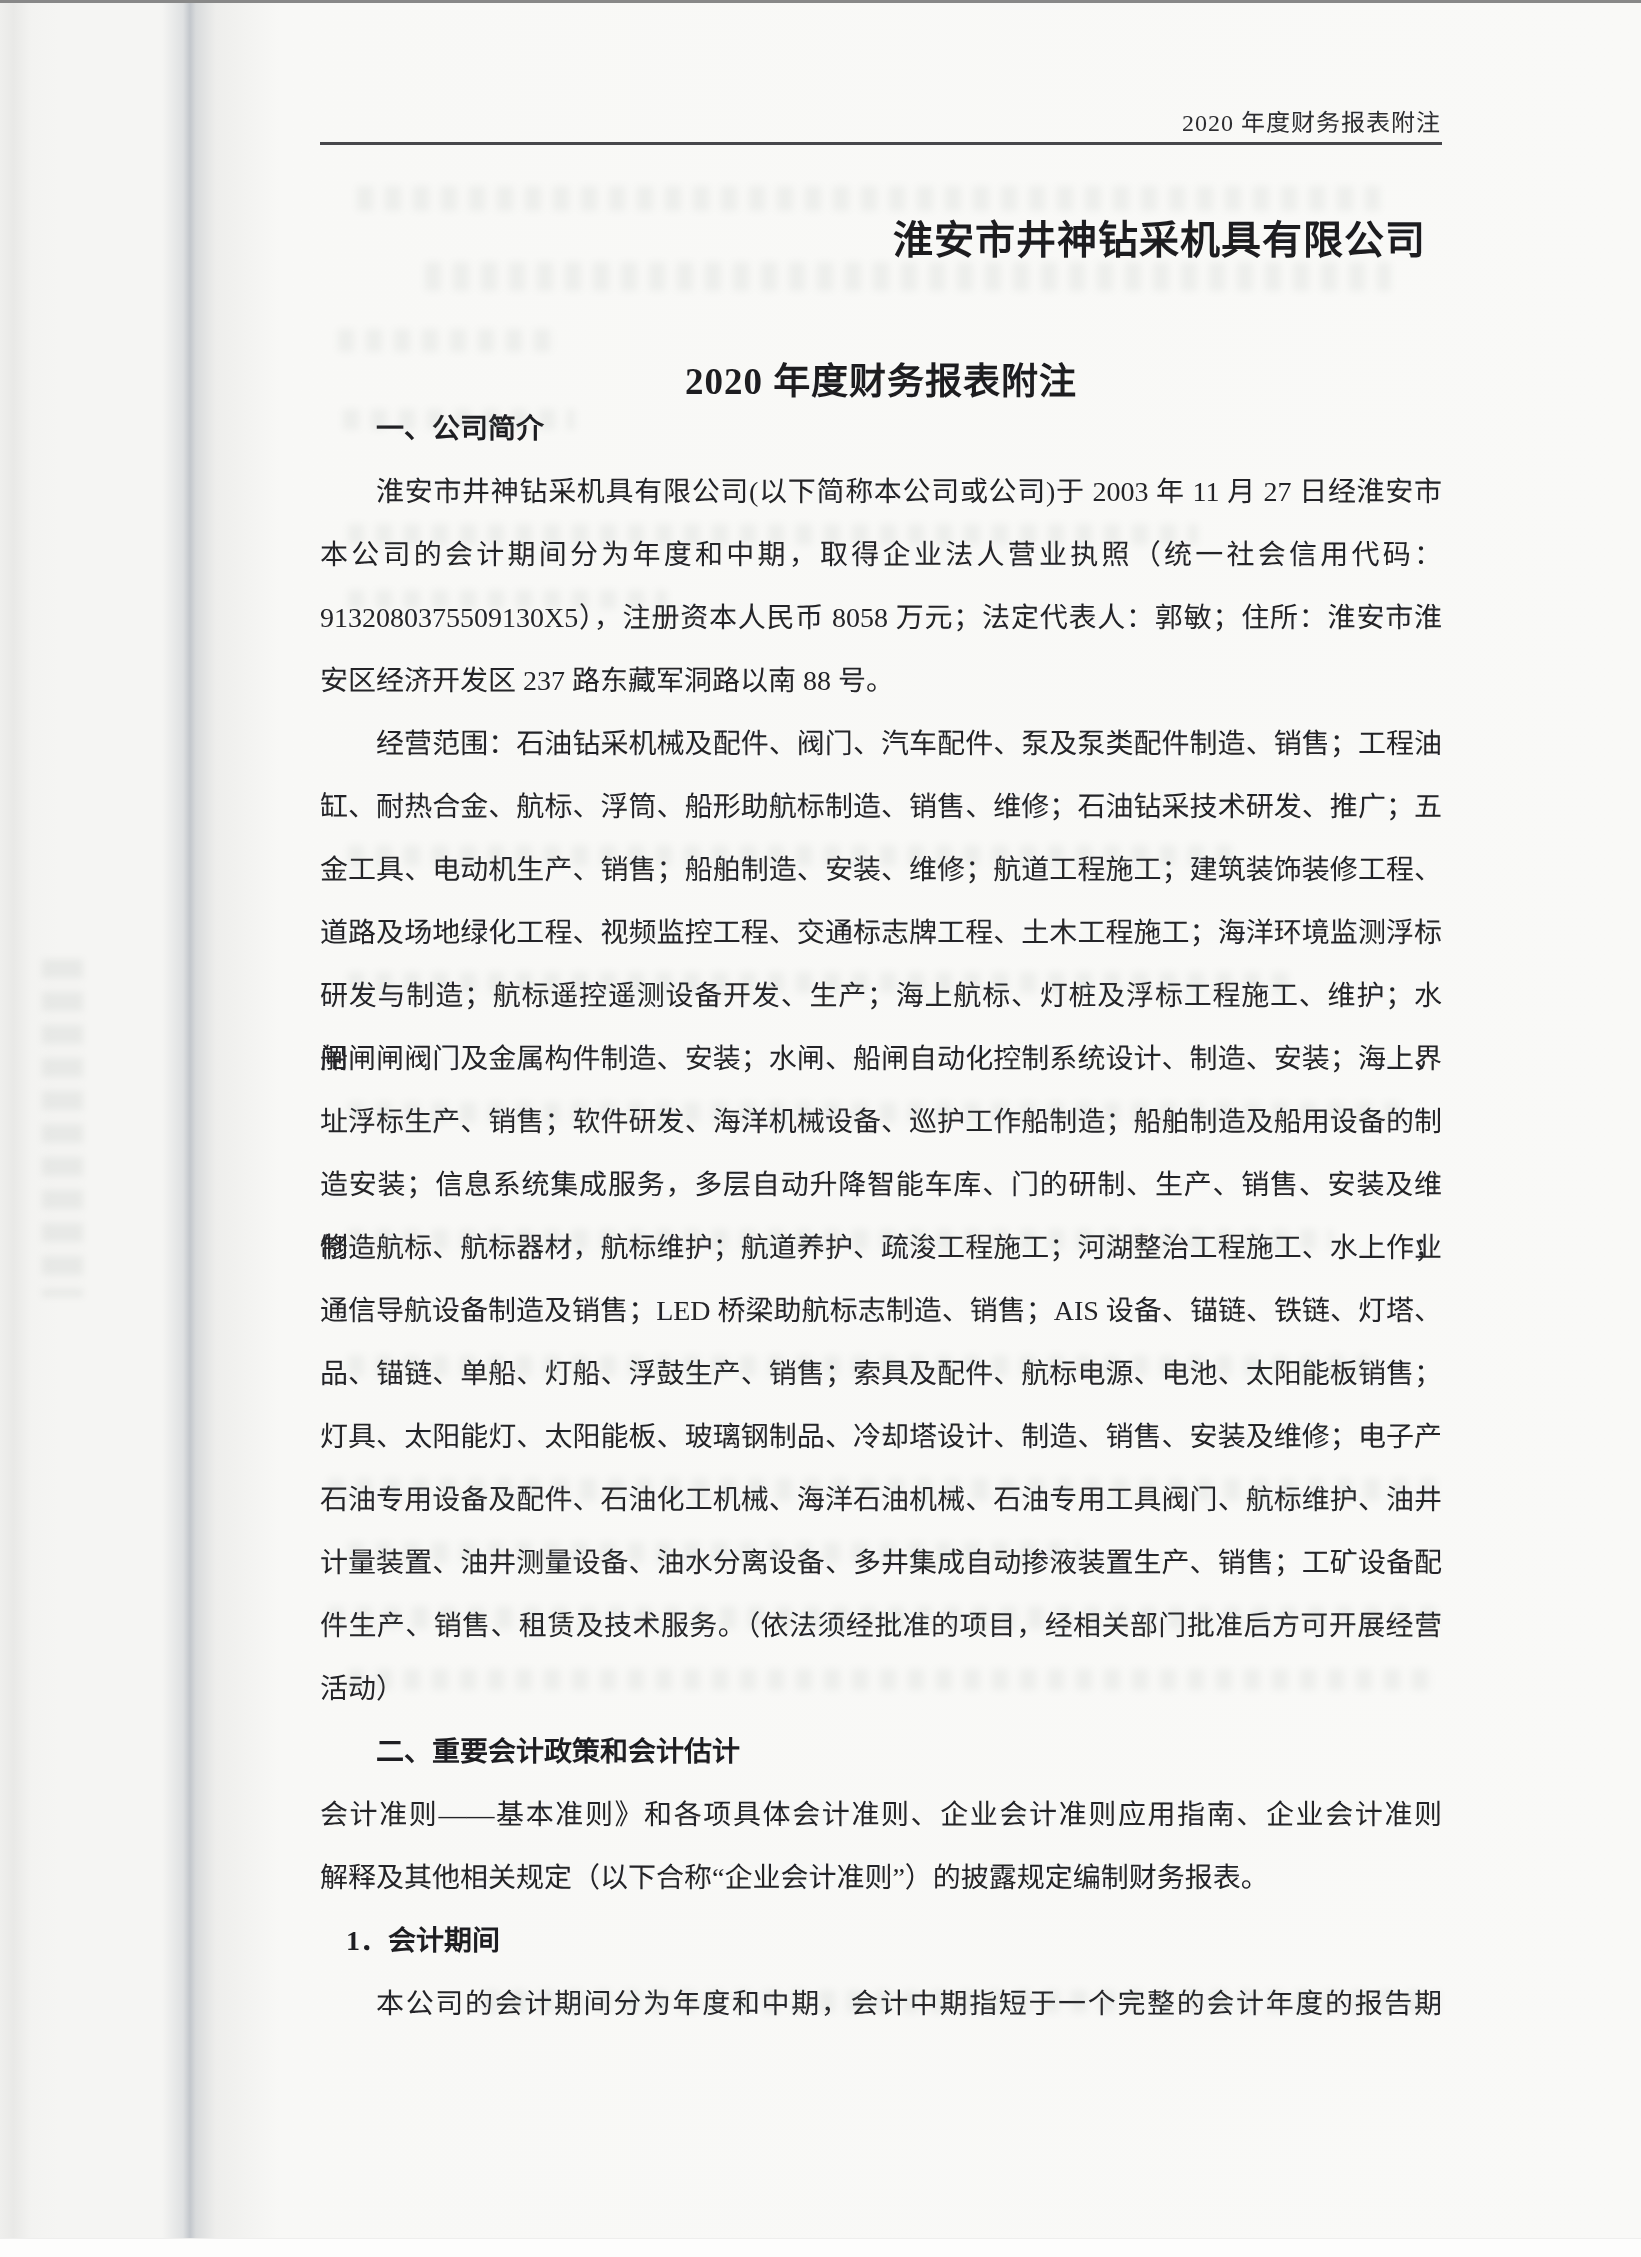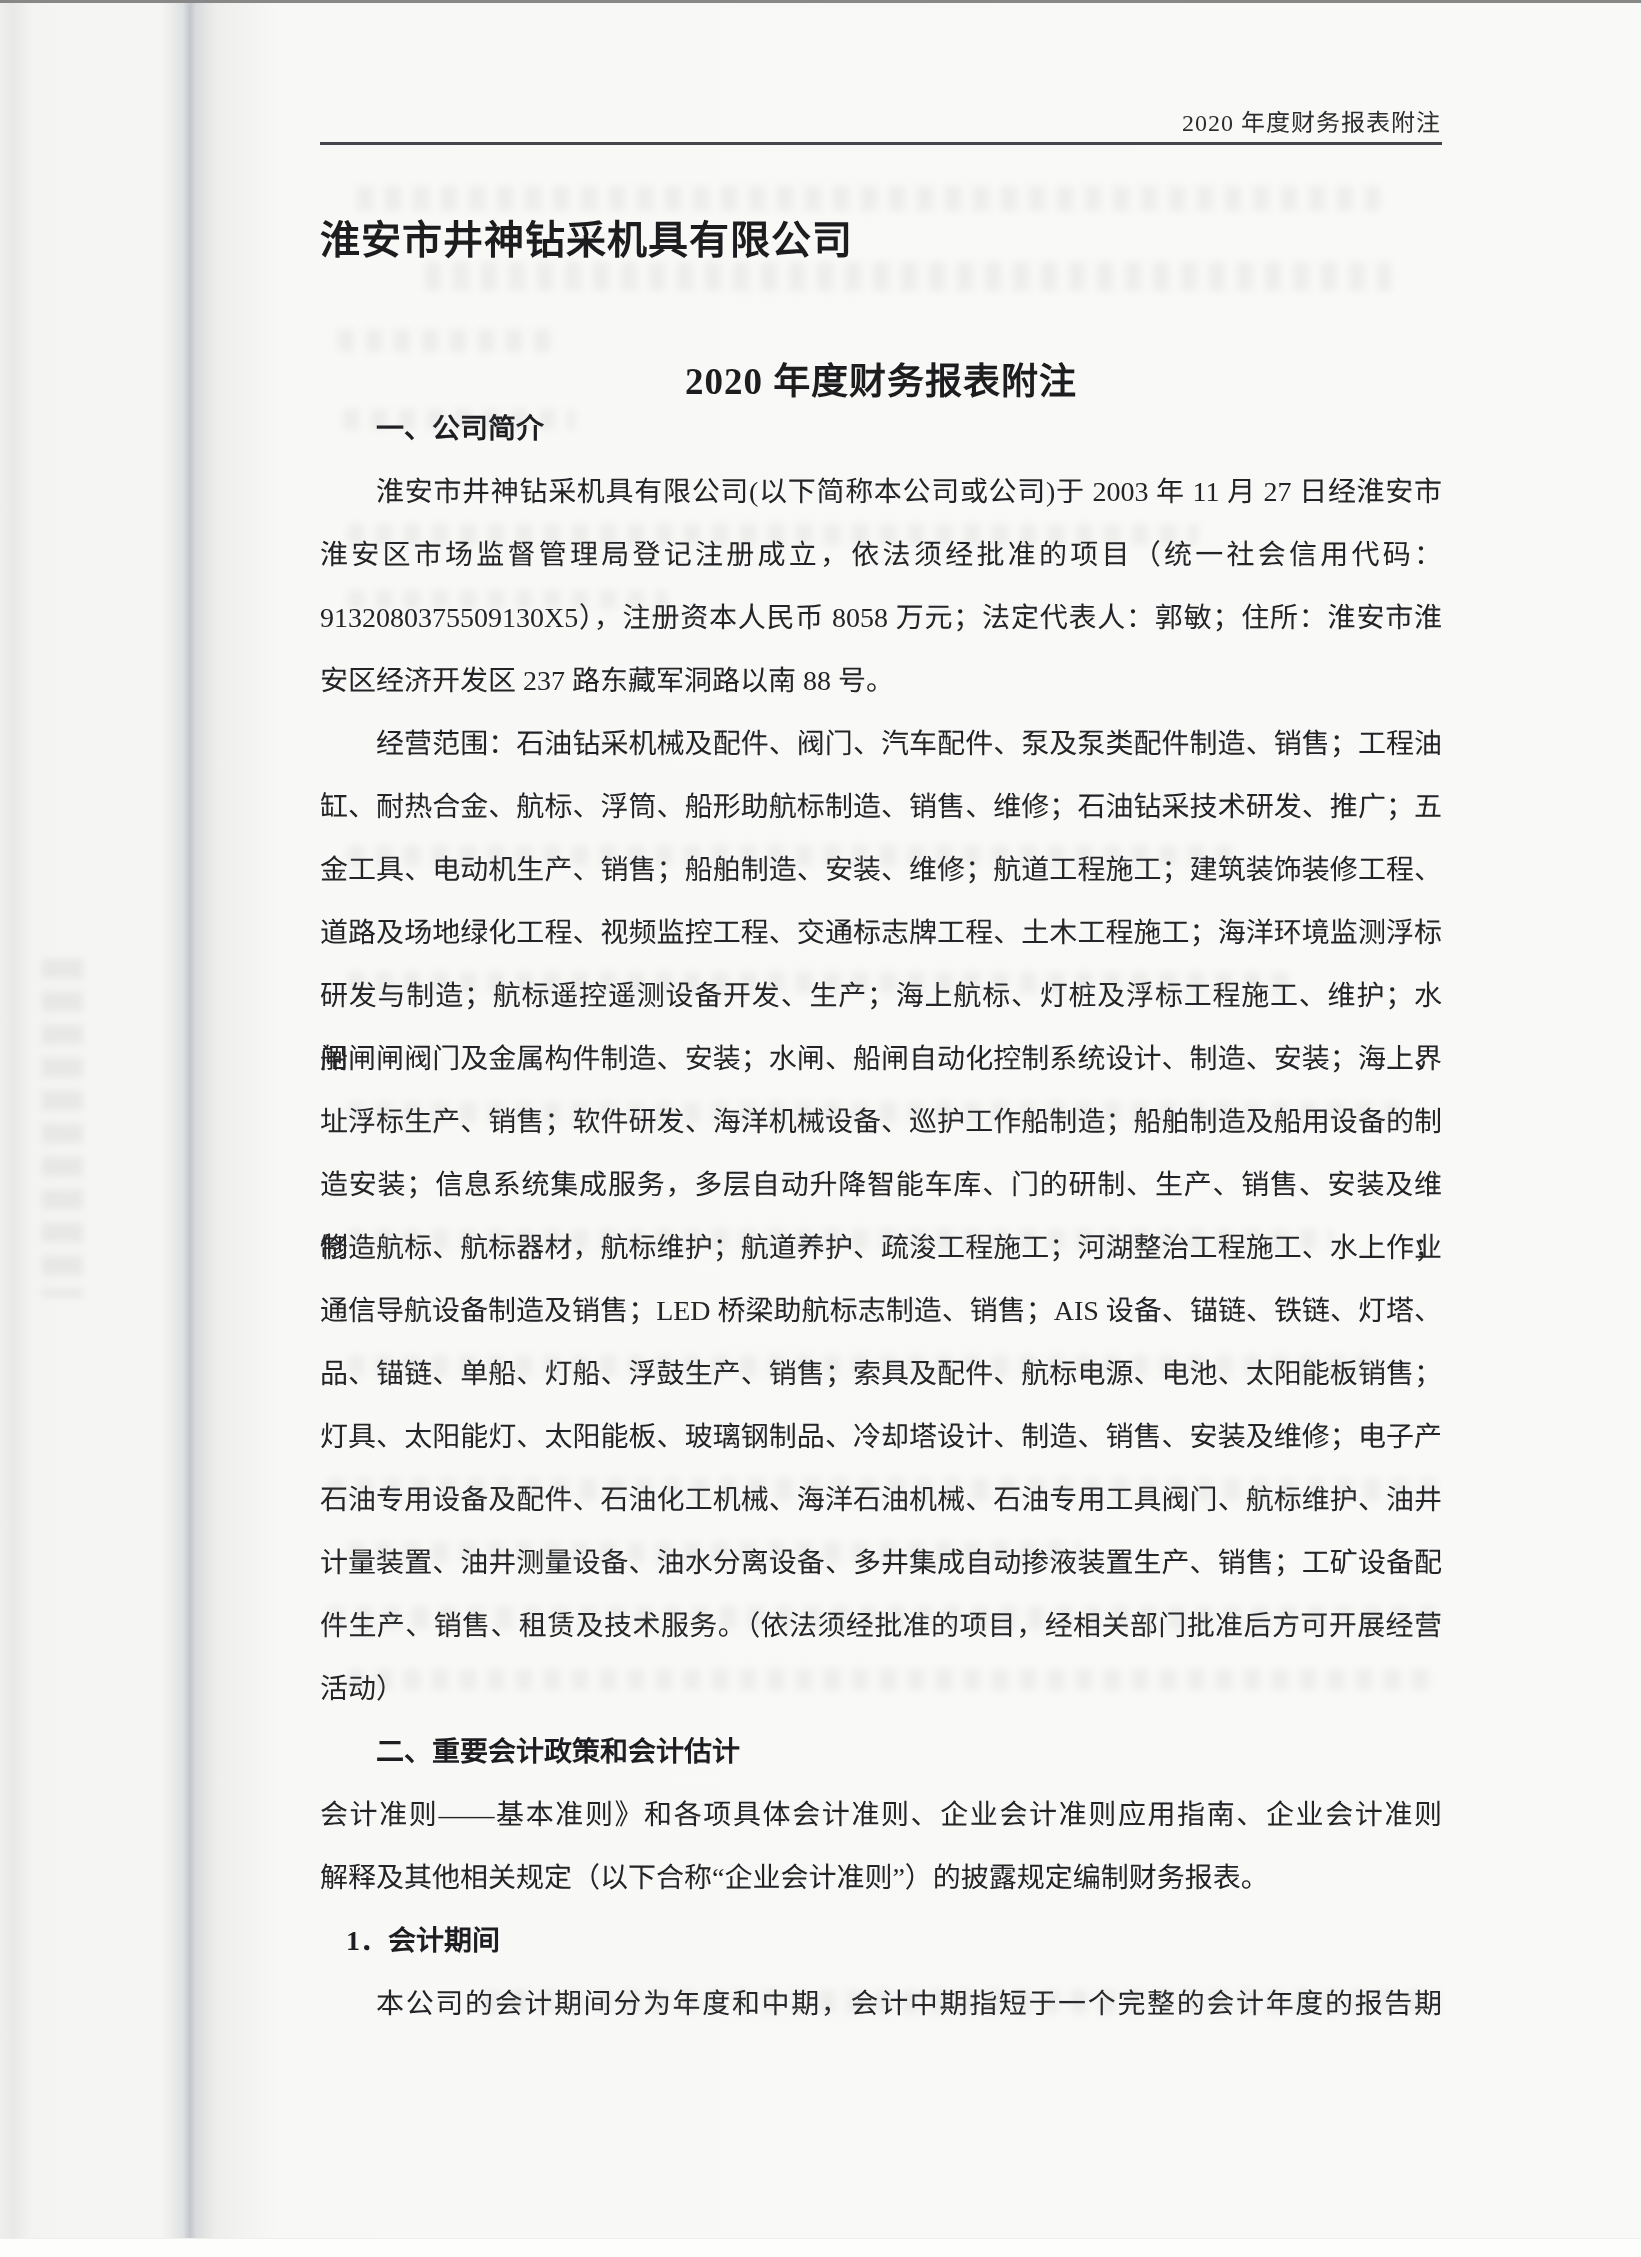--- a/index.html
+++ b/index.html
@@ -23,22 +23,22 @@
   }
   .hdr-text{
     position:absolute;top:100px;right:200px;
     font-size:24px;letter-spacing:1px;color:#2d2d30;
   }
   .hdr-rule{
     position:absolute;top:139px;left:320px;width:1122px;height:2.9px;
     background:#47474b;
   }
   .doc-title{
-    position:absolute;top:205px;left:320px;width:1122px;
-    text-align:left;font-size:40px;font-weight:700;color:#1d1d20;
+    position:absolute;top:205px;left:304px;width:1122px;
+    text-align:right;font-size:40px;font-weight:700;color:#1d1d20;
     letter-spacing:1px;
   }
   .doc-subtitle{
     position:absolute;top:348px;left:320px;width:1122px;
     text-align:center;font-size:37px;font-weight:700;color:#1d1d20;
     letter-spacing:1px;
   }
   .content{
     position:absolute;top:394px;left:320px;width:1122px;
     font-size:28px;line-height:63px;color:#242428;
@@ -73,21 +73,21 @@
 
   <div class="hdr-text">2020 年度财务报表附注</div>
   <div class="hdr-rule"></div>
 
   <div class="doc-title">淮安市井神钻采机具有限公司</div>
   <div class="doc-subtitle">2020 年度财务报表附注</div>
 
   <div class="content">
     <div class="ln h ind2">一、公司简介</div>
     <div class="ln ind2 just">淮安市井神钻采机具有限公司(以下简称本公司或公司)于 2003 年 11 月 27 日经淮安市</div>
-    <div class="ln just">淮安区市场监督管理局登记注册成立，依法须经批准的项目（统一社会信用代码：</div>
+    <div class="ln just">本公司的会计期间分为年度和中期，取得企业法人营业执照（统一社会信用代码：</div>
     <div class="ln just">9132080375509130X5），注册资本人民币 8058 万元；法定代表人：郭敏；住所：淮安市淮</div>
     <div class="ln">安区经济开发区 237 路东藏军洞路以南 88 号。</div>
     <div class="ln ind2 just">经营范围：石油钻采机械及配件、阀门、汽车配件、泵及泵类配件制造、销售；工程油</div>
     <div class="ln just">缸、耐热合金、航标、浮筒、船形助航标制造、销售、维修；石油钻采技术研发、推广；五</div>
     <div class="ln just">金工具、电动机生产、销售；船舶制造、安装、维修；航道工程施工；建筑装饰装修工程、</div>
     <div class="ln just">道路及场地绿化工程、视频监控工程、交通标志牌工程、土木工程施工；海洋环境监测浮标</div>
     <div class="ln just">研发与制造；航标遥控遥测设备开发、生产；海上航标、灯桩及浮标工程施工、维护；水闸、</div>
     <div class="ln just">船闸闸阀门及金属构件制造、安装；水闸、船闸自动化控制系统设计、制造、安装；海上界</div>
     <div class="ln just">址浮标生产、销售；软件研发、海洋机械设备、巡护工作船制造；船舶制造及船用设备的制</div>
     <div class="ln just">造安装；信息系统集成服务，多层自动升降智能车库、门的研制、生产、销售、安装及维修；</div>

